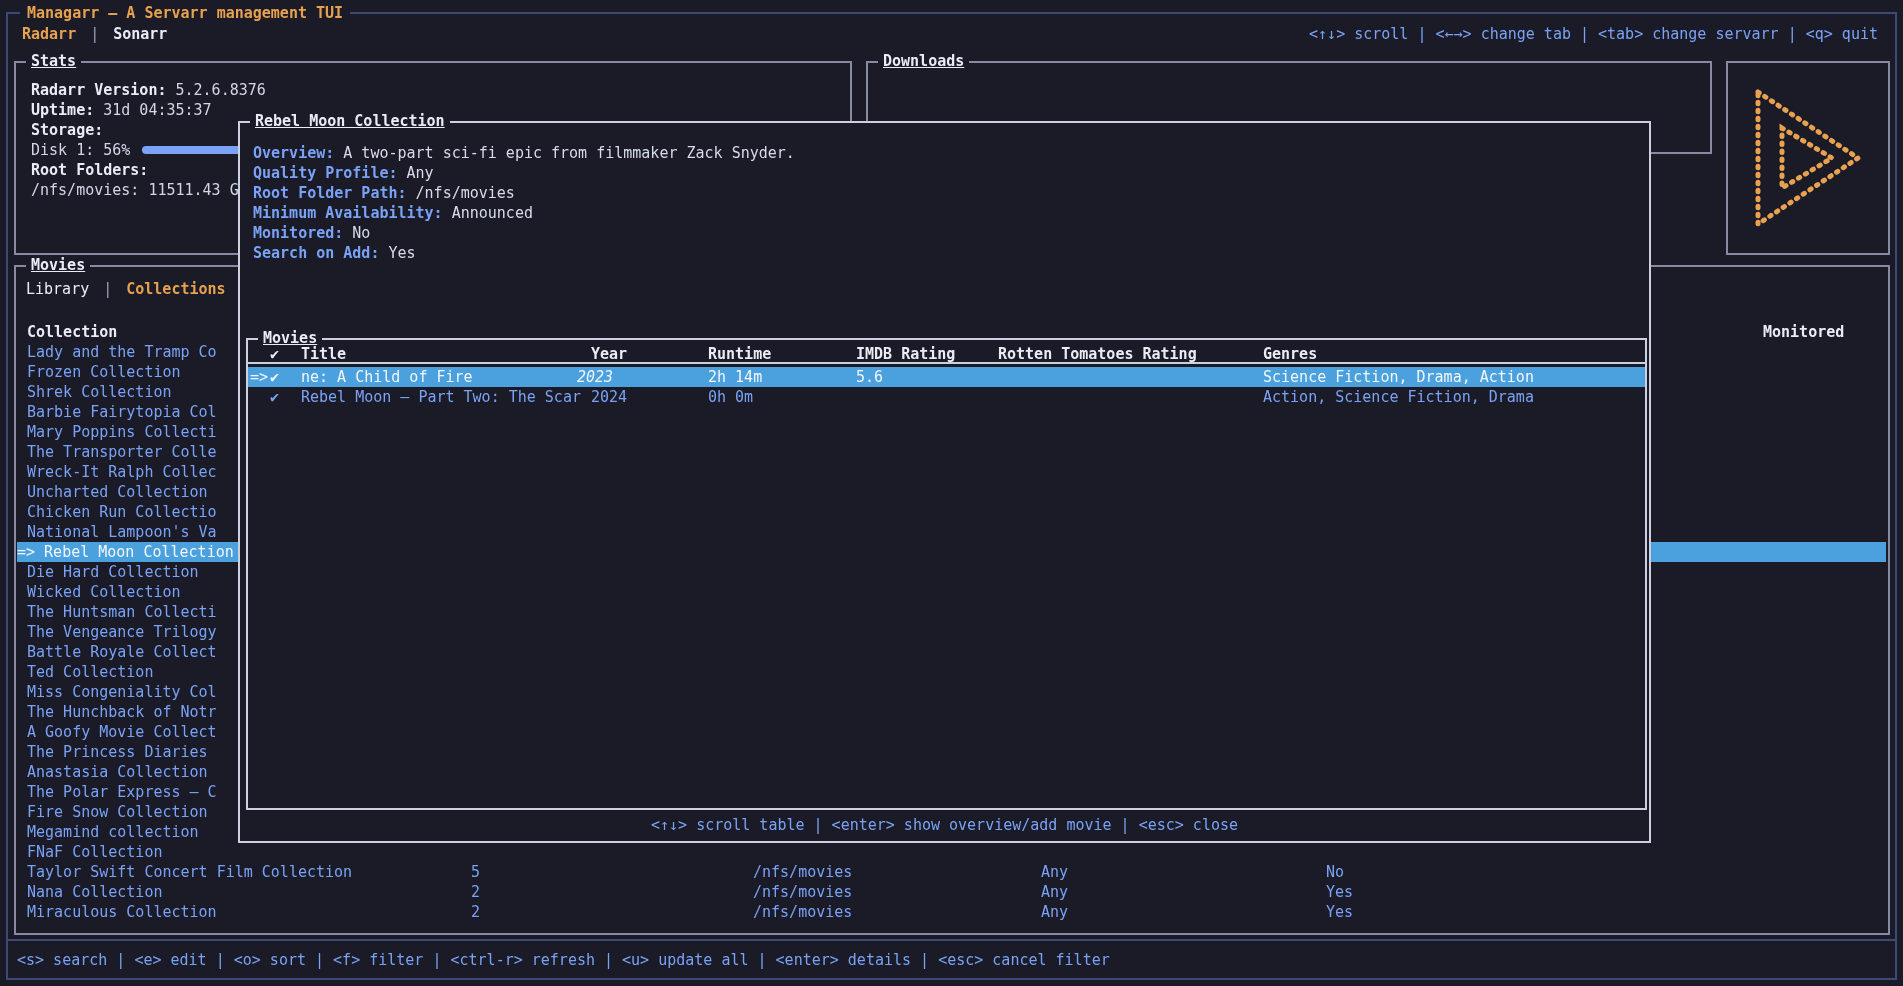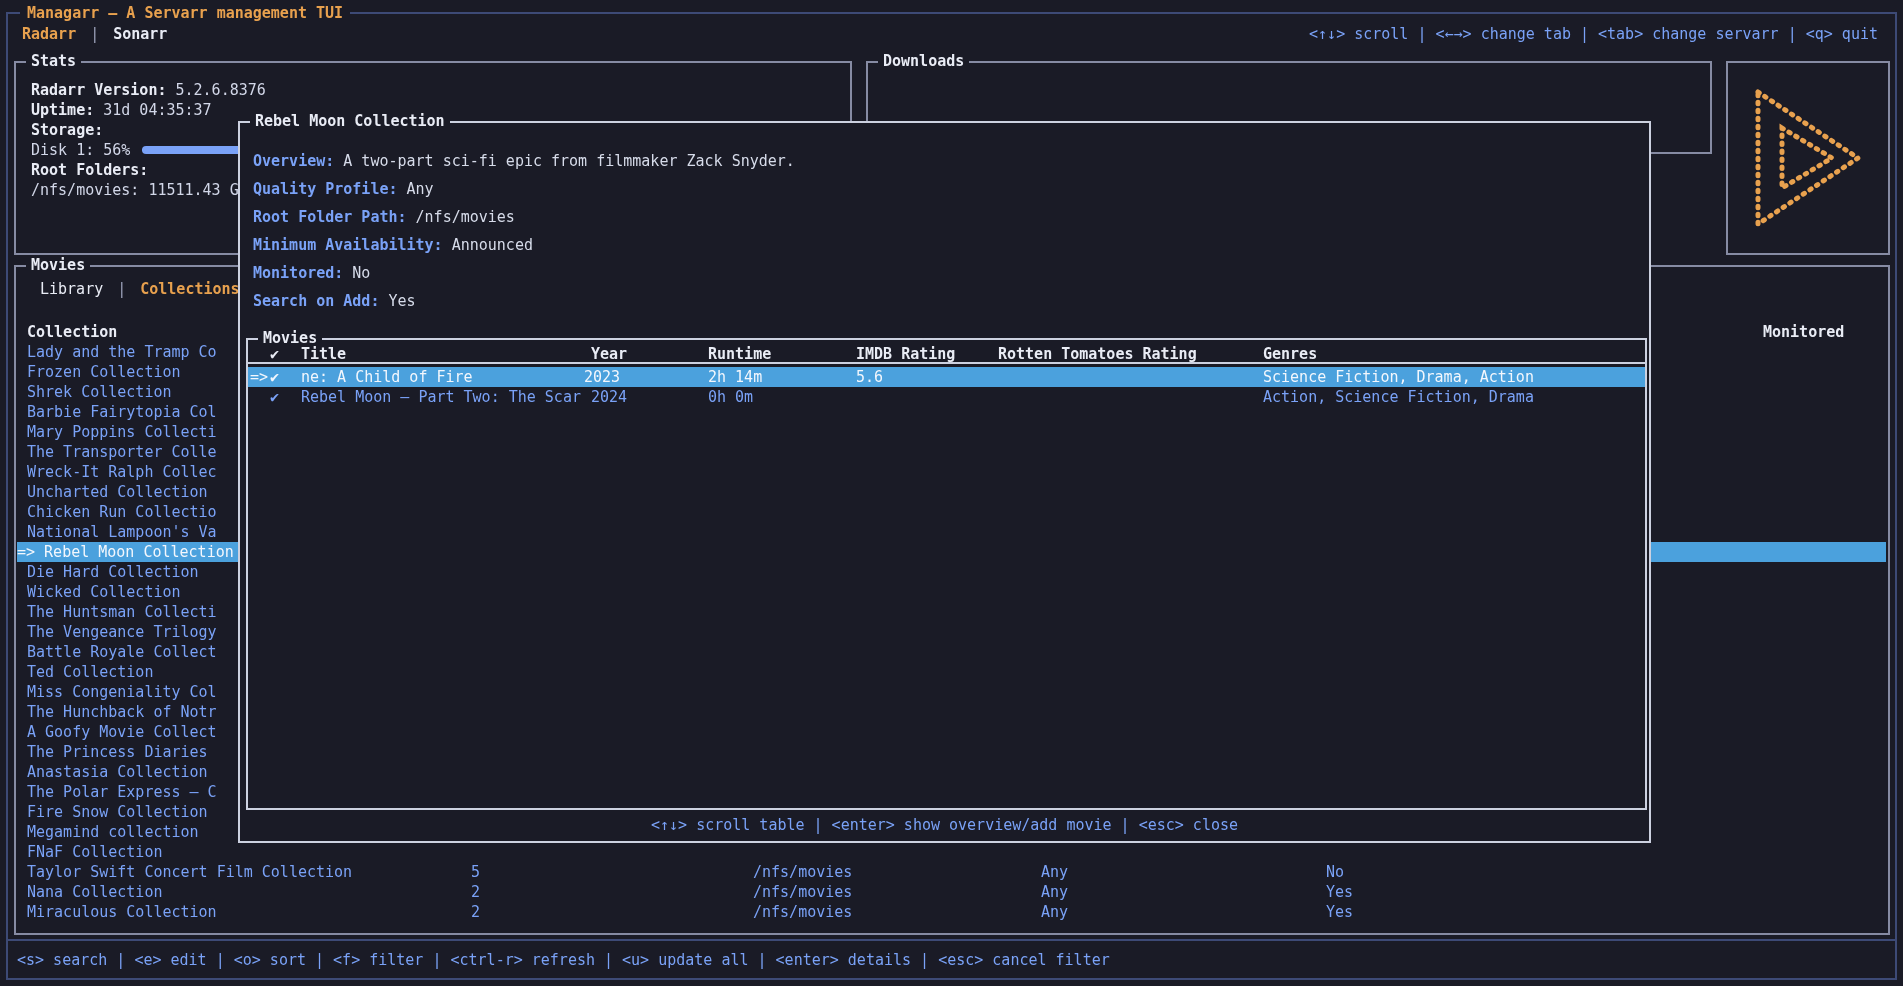--- a/index.html
+++ b/index.html
@@ -19,57 +19,57 @@
     position:absolute; left:20px; top:3px; z-index:3;
     background:#1a1b26; padding:0 7px;
     color:#e8a14e; font-weight:bold;
   }
   .topbar { position:absolute; left:22px; top:24px; width:1856px; height:20px; display:flex; align-items:center; z-index:3; }
   .topbar .tab { font-weight:bold; }
   .tabsep { color:#9aa0b8; margin:0 14px; }
   .top-keys { margin-left:auto; color:#7aa2f7; }
 
   .panel { position:absolute; border:2px solid #868ba3; z-index:1; }
-  .panel-title { position:absolute; top:-12px; left:10px; background:#1a1b26; padding:0 5px; font-weight:bold; color:#e9ecf5; white-space:nowrap; }
+  .panel-title { position:absolute; top:-12px; left:10px; background:#1a1b26; padding:0 5px; font-weight:bold; color:#e9ecf5; white-space:nowrap;text-decoration:underline; }
 
   #stats { left:14px; top:61px; width:838px; height:194px; }
   .stats-body { position:absolute; left:15px; right:10px; top:17px; }
   .line { height:20px; display:flex; align-items:center; white-space:pre; }
 
   .gauge { position:relative; flex:1; height:20px; margin-left:12px; }
   .gauge-track { position:absolute; left:0; right:0; top:9px; height:2px; background:#7aa2f7; }
   .gauge-fill { position:absolute; left:0; top:6px; height:8px; width:0; background:#7aa2f7; border-radius:4px; }
 
   #downloads { left:866px; top:61px; width:846px; height:93px; }
   .dl-body { position:absolute; left:8px; right:10px; top:17px; }
   .dl-pct { width:43px; flex:none; }
 
   #logo { left:1726px; top:61px; width:164px; height:194px; display:flex; align-items:center; justify-content:center; }
 
   #movies { left:14px; top:265px; width:1876px; height:670px; }
-  .mp-tabs { position:absolute; left:24px; top:12px; display:flex; align-items:flex-start; height:20px; }
+  .mp-tabs { position:absolute; left:10px; top:12px; display:flex; align-items:flex-start; height:20px; }
   .mp-tabs .tab { white-space:pre; }
   .mp-header-collection { position:absolute; left:11px; top:55px; font-weight:bold; color:#e9ecf5; }
   .mp-header-monitored { position:absolute; left:1747px; top:55px; font-weight:bold; color:#e9ecf5; }
   #collection-rows { position:absolute; left:1px; top:75px; width:1869px; }
   .crow { position:relative; height:20px; color:#7aa2f7; white-space:pre; }
   .crow .cname { position:absolute; left:10px; top:0; }
   .crow.sel { background:#4ba1dd; color:#f3f7fd; }
   .crow.sel .cname { left:0; }
   .abs { position:absolute; top:0; white-space:pre; }
 
   .bottom-sep { position:absolute; left:6px; top:939px; width:1891px; height:2px; background:#3d4a76; }
   .bottom-keys { position:absolute; left:17px; top:950px; color:#7aa2f7; z-index:3; white-space:pre; }
 
   #modal {
     position:absolute; left:238px; top:121px; width:1413px; height:722px;
     background:#1a1b26; border:2px solid #ccd1e0; z-index:10;
   }
   .modal-fields { position:absolute; left:13px; top:20px; right:12px; }
-  .mline { height:20px; white-space:pre;margin-top:8px; }
+  .mline { height:20px; white-space:pre; }
   .flabel { color:#7aa2f7; font-weight:bold; }
   .fvalue { color:#d7dcea; }
 
   .sub-panel { position:absolute; left:6px; top:215px; width:1401px; height:472px; border:2px solid #ccd1e0; }
   .mt-header { position:absolute; left:0; right:0; top:4px; height:20px; border-bottom:2px solid #ccd1e0; }
   .th { font-weight:bold; color:#e9ecf5; }
   .mt-rows { position:absolute; left:0; right:0; top:27px; }
   .mrow { position:relative; height:20px; color:#7aa2f7; }
   .mrow.sel { background:#4ba1dd; color:#f3f7fd; }
   .modal-keys { position:absolute; left:0; right:0; bottom:6px; text-align:center; color:#7aa2f7; white-space:pre; }
@@ -181,21 +181,21 @@
           <span class="abs th" style="left: 460px;">Runtime</span>
           <span class="abs th" style="left: 608px;">IMDB Rating</span>
           <span class="abs th" style="left: 750px;">Rotten Tomatoes Rating</span>
           <span class="abs th" style="left: 1015px;">Genres</span>
         </div>
       <div class="mt-rows" id="modal-movie-rows">
           <div class="mrow sel">
             <span class="abs" style="left: 2px;">=&gt;</span>
             <span class="abs" style="left: 22px;">✔</span>
             <span class="abs" style="left: 53px;">ne: A Child of Fire</span>
-            <span class="abs" style="left: 336px;">2023</span>
+            <span class="abs" style="left: 329px; font-style: italic;">2023</span>
             <span class="abs" style="left: 460px;">2h 14m</span>
             <span class="abs" style="left: 608px;">5.6</span>
             <span class="abs" style="left: 1015px;">Science Fiction, Drama, Action</span>
           </div>
           <div class="mrow">
             <span class="abs" style="left: 22px;">✔</span>
             <span class="abs" style="left: 53px;">Rebel Moon – Part Two: The Scar</span>
             <span class="abs" style="left: 343px;">2024</span>
             <span class="abs" style="left: 460px;">0h 0m</span>
             <span class="abs" style="left: 1015px;">Action, Science Fiction, Drama</span>

